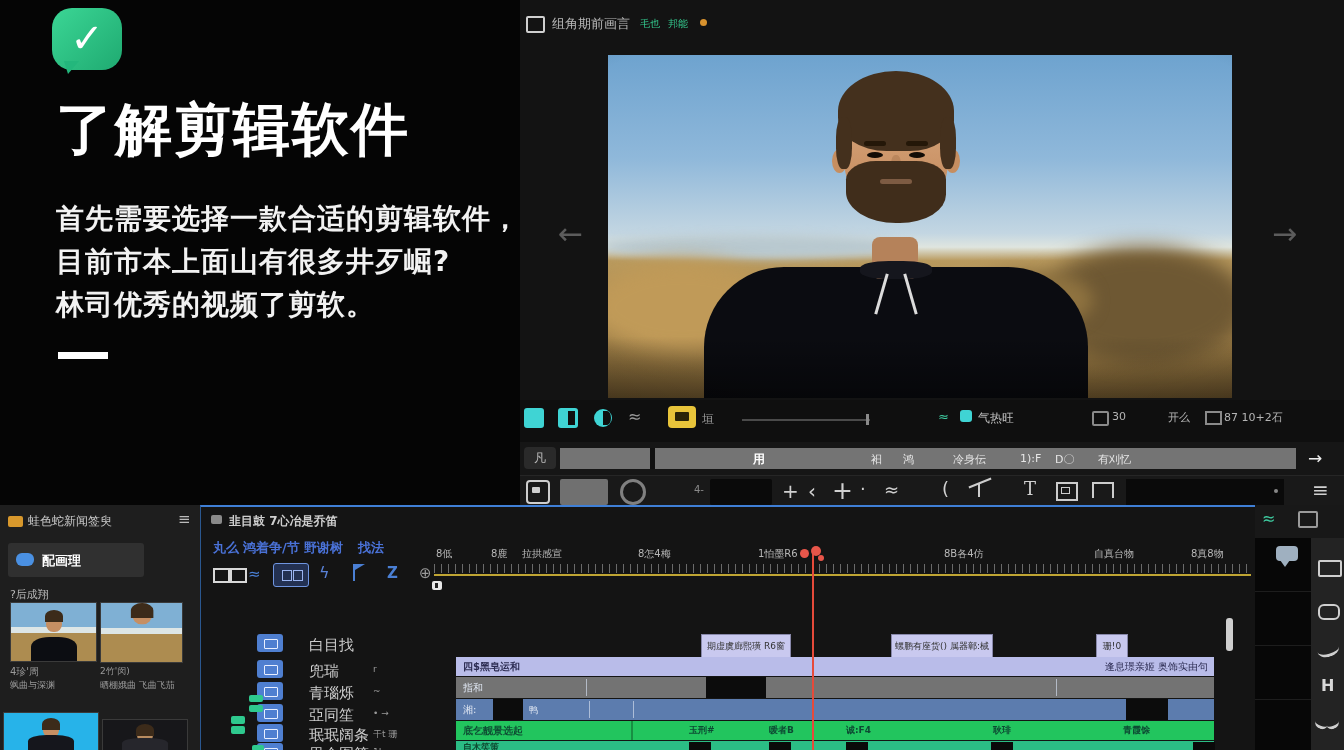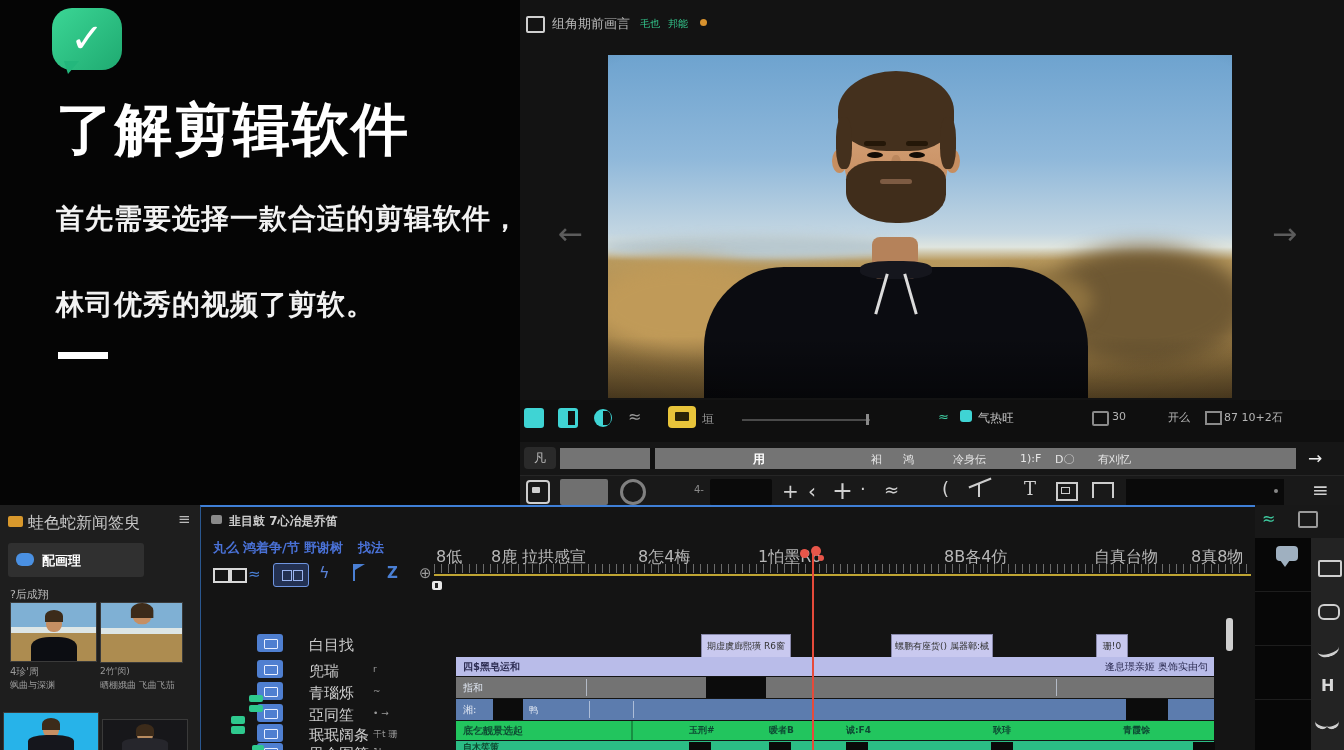--- a/index.html
+++ b/index.html
@@ -65,21 +65,21 @@
   .mini div{position:absolute;}
   .mhair{left:50%;top:12%;width:18px;height:12px;margin-left:-9px;background:#3c2b1a;border-radius:50% 50% 0 0;}
   .mhead{left:50%;top:20%;width:16px;height:17px;margin-left:-8px;background:#c68f63;border-radius:50% 50% 45% 45%;}
   .mbody{left:50%;bottom:0;width:46px;height:42%;margin-left:-23px;background:#0c0d12;border-radius:40% 40% 0 0;}
 
   
   #timeline{left:200px;top:505px;width:1249px;height:245px;background:#141414;border-top:2px solid #3f7fd6;border-left:1px solid #2a578f;border-right:1px solid #2a578f;box-sizing:border-box;}
   .tab{font-size:13px;font-weight:bold;color:#4a72d8;}
   #ticks{left:233px;top:57px;width:817px;height:9px;background:repeating-linear-gradient(90deg,#6a6a6a 0 1px,transparent 1px 7px),repeating-linear-gradient(90deg,#9f9f9f 0 1px,transparent 1px 35px);}
   #yline{left:233px;top:67px;width:817px;height:2px;background:#c0a533;}
-  .rlab{font-size:16px;color:#b8b8b8;top:40px;}
+  .rlab{font-size:10px;color:#b8b8b8;top:40px;}
   .trkIco{width:26px;height:18px;background:#4f7fd0;border-radius:3px;left:56px;}
   .trkIco i{position:absolute;left:7px;top:5px;width:12px;height:8px;border:1px solid #e8efff;border-radius:1px;}
   .trkLab{left:108px;font-size:15px;color:#cccccc;}
   .trkSuf{left:172px;font-size:9px;color:#9a9a9a;}
   .bar{position:absolute;left:255px;width:758px;}
   .flab{position:absolute;top:127px;height:22px;background:#c9c9ef;border:1px solid #8888aa;color:#333;font-size:9px;line-height:22px;text-align:center;overflow:hidden;}
   .mgl{position:absolute;top:3px;font-size:9px;color:#0d4a33;font-weight:bold;}
   .gsq{position:absolute;top:1px;width:22px;height:9px;background:#0a0a0a;}
   .greenDot{position:absolute;background:#2ec98e;border-radius:2px;}
   #playline{left:611px;top:41px;width:2px;height:204px;background:#e64a3a;z-index:6;}
@@ -96,20 +96,21 @@
 <body>
 
 <div id="stage">
 
   <div id="hero" class="abs">
     <div id="logo" class="abs">
       <span class="chk">✓</span>
     </div>
     <div class="tx" id="heroTitle">了解剪辑软件</div>
     <div class="tx heroLine" style="top:200px">首先需要选择一款合适的剪辑软件，</div>
+    <div class="tx heroLine" style="top:243px">目前市本上面山有很多井歹崛?</div>
     <div class="tx heroLine" style="top:286px">林司优秀的视频了剪软。</div>
     <div id="heroDash" class="abs"></div>
   </div>
 
   <div id="editor" class="abs">
 
     <div class="abs winico"></div>
     <div class="tx" style="left:32px;top:15px;font-size:13px;color:#b9b9b9;">组角期前画言</div>
     <div class="tx" style="left:120px;top:17px;font-size:10px;color:#34c98e;">毛也</div>
     <div class="tx" style="left:148px;top:17px;font-size:10px;color:#34c98e;">邦能</div>
@@ -212,21 +213,21 @@
       <div class="abs" style="left:572px;top:6px;width:18px;height:14px;border:2px solid #ccc;border-bottom:none;"></div>
       <div class="abs" style="left:606px;top:3px;width:158px;height:26px;background:#0a0a0a;">
         <div class="abs" style="right:6px;top:10px;width:4px;height:4px;background:#888;border-radius:50%;"></div>
       </div>
       <div class="tx ic" style="left:792px;top:2px;font-size:20px;">≡</div>
     </div>
   </div>
 
   <div id="media" class="abs">
     <div class="abs" style="left:8px;top:11px;width:15px;height:11px;background:#d8982c;border-radius:2px;"></div>
-    <div class="tx" style="left:28px;top:8px;font-size:16px;color:#c8c8c8;">蛙色蛇新闻签臾</div>
+    <div class="tx" style="left:28px;top:8px;font-size:12px;color:#c8c8c8;">蛙色蛇新闻签臾</div>
     <div class="tx" style="left:178px;top:5px;font-size:15px;color:#bbb;">≡</div>
     <div class="abs" style="left:8px;top:38px;width:136px;height:34px;background:#303030;border-radius:3px;">
       <div class="abs" style="left:8px;top:10px;width:18px;height:13px;background:#4a90e2;border-radius:6px;"></div>
       <div class="tx" style="left:34px;top:9px;font-size:13px;color:#fff;font-weight:bold;">配画理</div>
     </div>
     <div class="tx" style="left:10px;top:82px;font-size:11px;color:#b8b8b8;">?后成翔</div>
 
     <div class="thumb sceneSm" style="left:10px;top:97px;width:85px;height:58px;">
       <div class="mini">
           <div class="mhead"></div>

